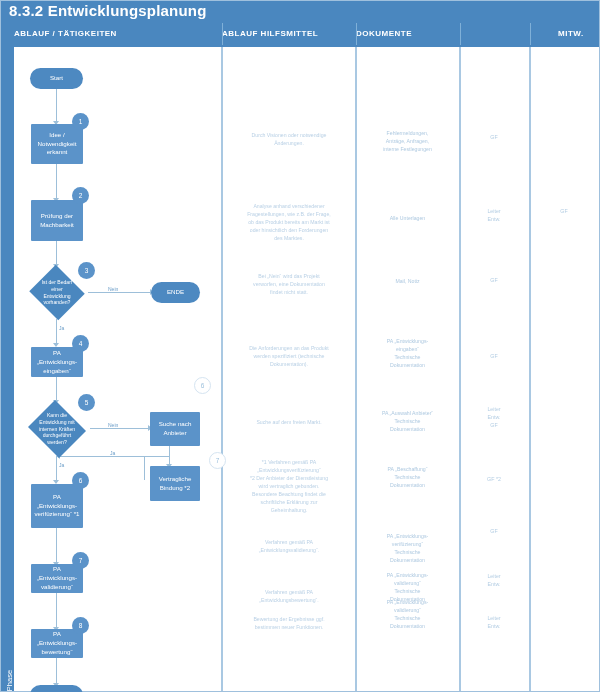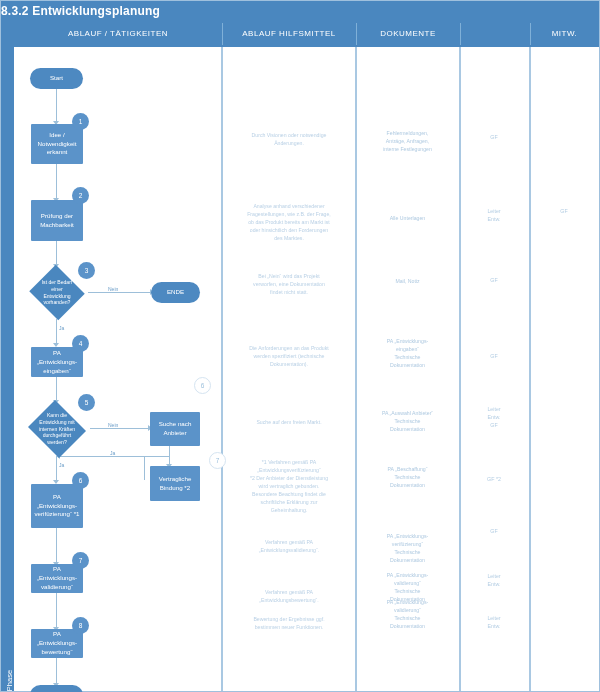--- a/index.html
+++ b/index.html
@@ -13,22 +13,22 @@
   #page { position:relative; width:600px; height:692px; }
 
   
   .frame {
     position:absolute; left:0; top:0; width:600px; height:692px;
     border:1px solid #9fc0dd; background:#ffffff;
   }
   .title-bar {
     position:absolute; left:1px; top:1px; width:598px; height:20px;
     background:#4a87bf; color:#ffffff;
-    font-size:12px; font-weight:bold; line-height:20px;
-    letter-spacing:.2px;
+    font-size:15px; font-weight:bold; line-height:20px;
+    padding-left:8px; letter-spacing:.2px;
   }
   
   .phase-strip {
     position:absolute; left:1px; top:21px; width:13px; height:670px;
     background:#4a87bf;
   }
   .phase-label {
     position:absolute; left:-17px; bottom:4px;
     width:50px; height:13px;
     color:#ffffff; font-size:7.5px; text-align:center;
@@ -36,22 +36,22 @@
     line-height:13px;
   }
 
   
   .head-row {
     position:absolute; left:14px; top:21px; width:585px; height:26px;
     background:#4a87bf;
   }
   .head-cell {
     position:absolute; top:0; height:26px;
-    color:#ffffff; font-size:8px; font-weight:normal;
-    letter-spacing:.5px; text-align:center; line-height:26px;
+    color:#ffffff; font-size:8px; font-weight:bold;
+    letter-spacing:.5px; line-height:26px;
   }
   .head-sep {
     position:absolute; top:2px; width:1px; height:22px; background:#7fb0d8;
   }
 
   
   .body-area {
     position:absolute; left:14px; top:47px; width:585px; height:644px;
     background:#ffffff;
   }
@@ -141,21 +141,21 @@
   <div class="title-bar">8.3.2 Entwicklungsplanung</div>
 
   <div class="phase-strip">
     <div class="phase-label">Phase</div>
   </div>
 
   <div class="head-row">
     <div class="head-cell" style="left:0px;width:208px;">ABLAUF / TÄTIGKEITEN</div>
     <div class="head-cell" style="left:342px;width:104px;">DOKUMENTE</div>
     <div class="head-cell" style="left:208px;width:134px;">ABLAUF HILFSMITTEL</div>
-    <div class="head-cell" style="left:516px;width:69px;">MITW.</div>
+    <div class="head-cell" style="left:516px;width:69px;padding-left:28px;">MITW.</div>
     <div class="head-sep" style="left:208px;"></div>
     <div class="head-sep" style="left:342px;"></div>
     <div class="head-sep" style="left:446px;"></div>
     <div class="head-sep" style="left:516px;"></div>
   </div>
 
   <div class="body-area">
 
     <div class="col-line strong" style="left:207px;"></div>
     <div class="col-line strong" style="left:341px;"></div>

